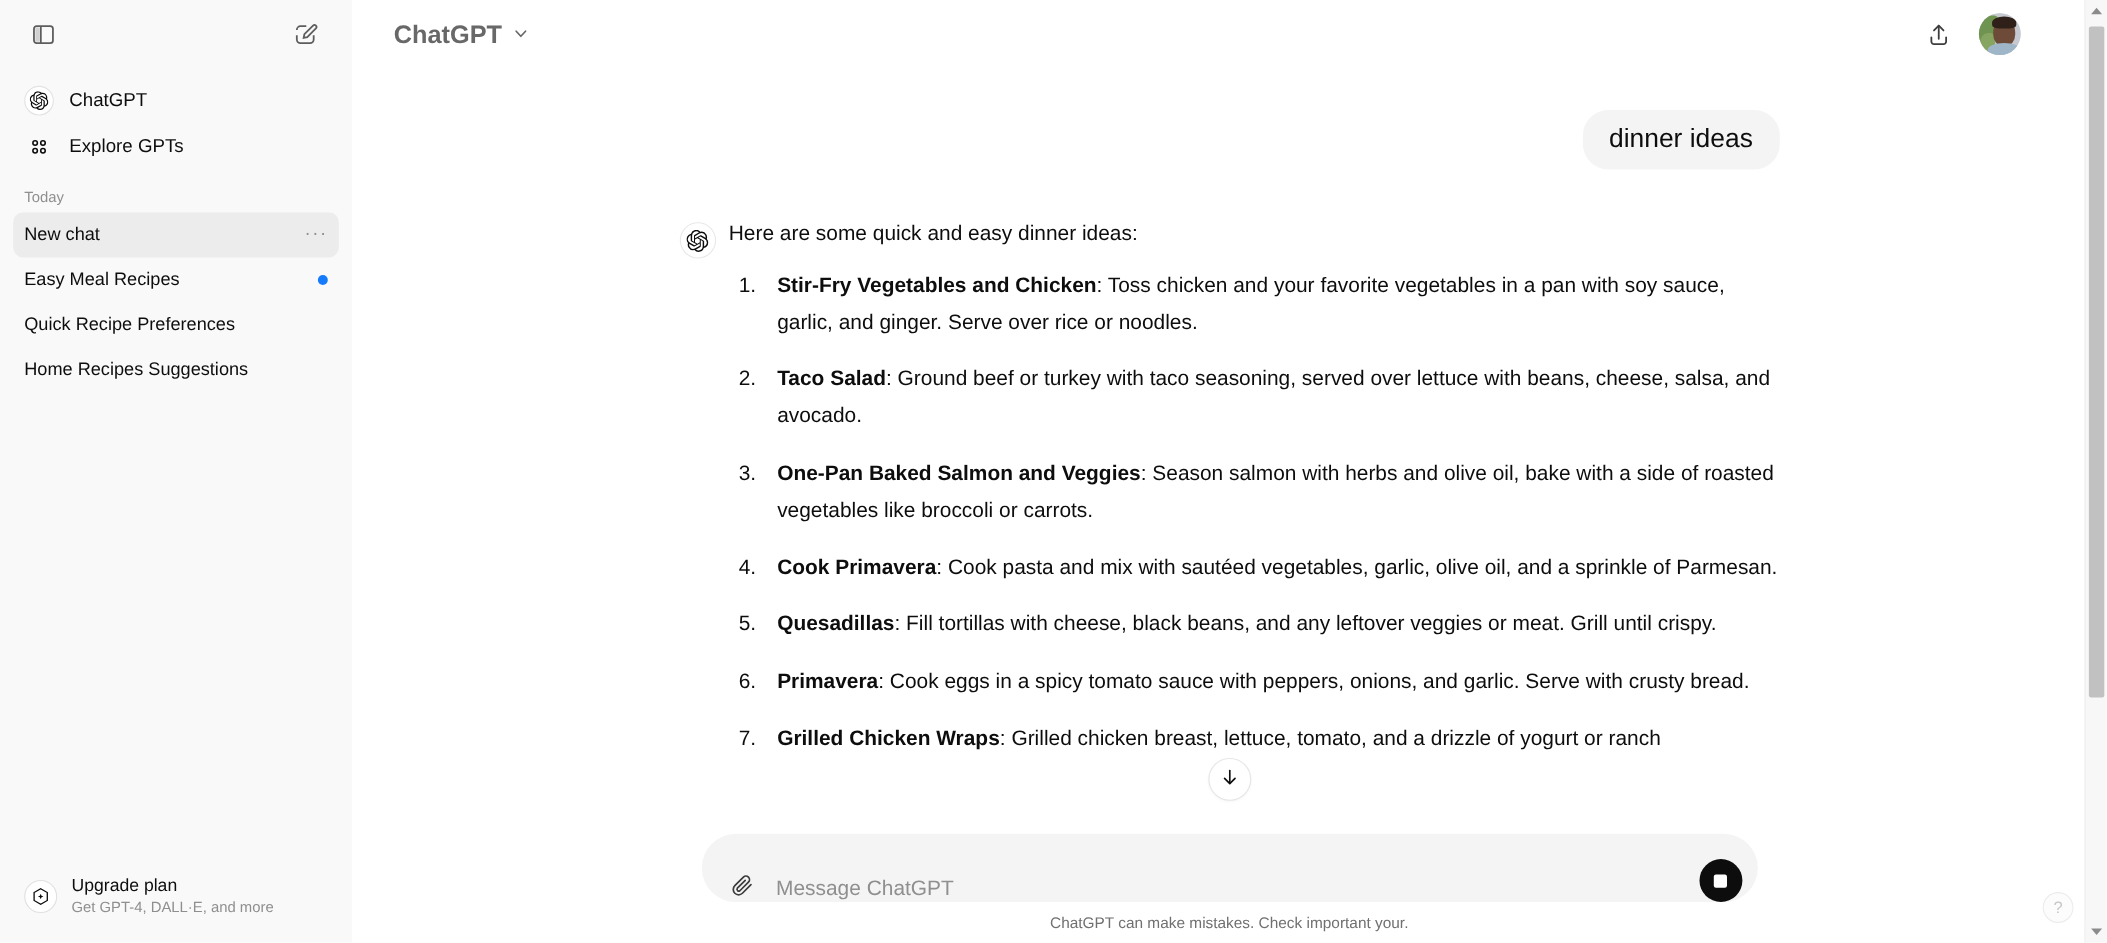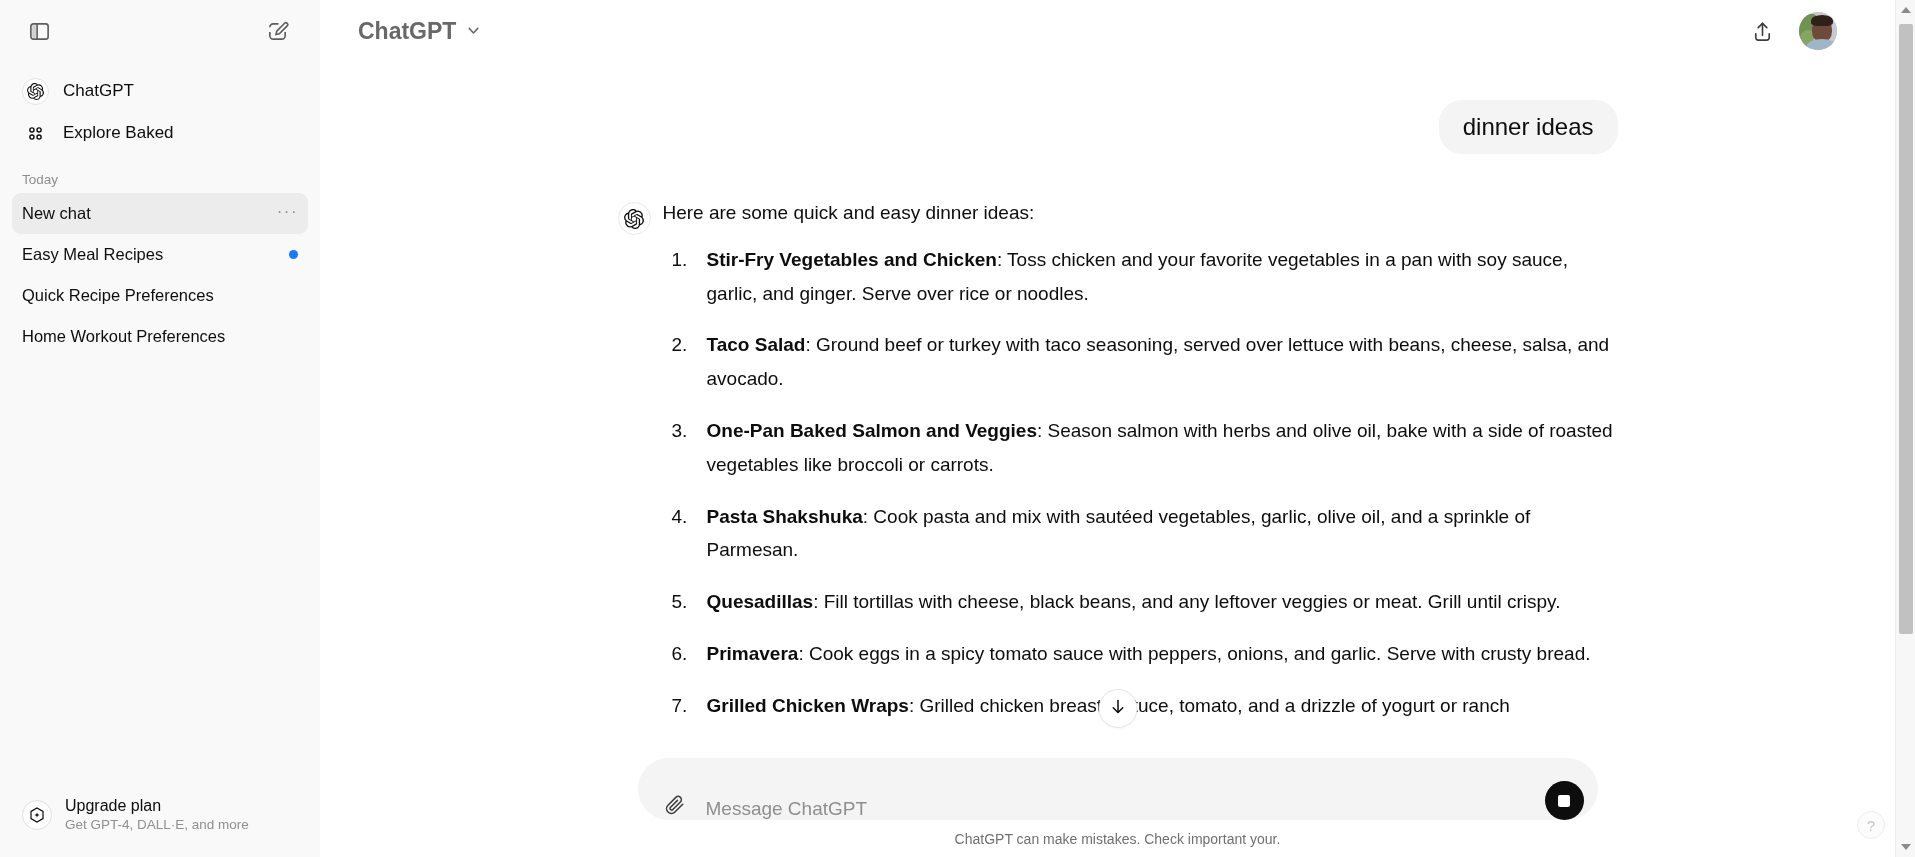--- a/index.html
+++ b/index.html
@@ -244,40 +244,40 @@
       </div>
       <div class="nav-row">
         <span class="grid-ic">
           <svg width="19" height="19" viewBox="0 0 24 24" fill="none" stroke="currentColor" stroke-width="1.8">
             <circle cx="7.5" cy="7.5" r="2.6"></circle>
               <circle cx="16.5" cy="7.5" r="2.6"></circle>
             <circle cx="7.5" cy="16.5" r="2.6"></circle>
               <circle cx="16.5" cy="16.5" r="2.6"></circle>
           </svg>
         </span>
-        <span>Explore Baked</span>
+        <span>Explore GPTs</span>
       </div>
     </div>
 
     <div class="section-label">Today</div>
 
     <div class="chat-list">
       <div class="chat-item active">
         <span class="chat-title">New chat</span>
         <span class="dots">···</span>
       </div>
       <div class="chat-item">
         <span class="chat-title">Easy Meal Recipes</span>
         <span class="blue-dot"></span>
       </div>
       <div class="chat-item">
         <span class="chat-title">Quick Recipe Preferences</span>
       </div>
       <div class="chat-item">
-        <span class="chat-title">Home Workout Preferences</span>
+        <span class="chat-title">Home Recipes Suggestions</span>
       </div>
     </div>
 
     <div class="upgrade">
       <span class="upgrade-ic">
         <svg width="18" height="18" viewBox="0 0 24 24" fill="none" stroke="#0d0d0d" stroke-width="1.6">
           <path d="M12 2.6l8 4.6v9.6l-8 4.6-8-4.6V7.2z"></path>
           <path d="M12 8.6l1 2.4 2.4 1-2.4 1-1 2.4-1-2.4-2.4-1 2.4-1z" fill="#0d0d0d" stroke="none"></path>
         </svg>
       </span>
@@ -331,21 +331,21 @@
               <svg width="20" height="20" viewBox="0 0 24 24" fill="#0d0d0d">
                 <path d="M22.28 9.82a5.98 5.98 0 0 0-.52-4.91 6.05 6.05 0 0 0-6.5-2.9A6 6 0 0 0 4.98 4.18a5.98 5.98 0 0 0-4 2.9 6.05 6.05 0 0 0 .75 7.1 5.98 5.98 0 0 0 .51 4.91 6.05 6.05 0 0 0 6.5 2.9A5.98 5.98 0 0 0 13.26 24a6.05 6.05 0 0 0 5.77-4.21 5.98 5.98 0 0 0 4-2.9 6.05 6.05 0 0 0-.75-7.07zm-9.02 12.6a4.48 4.48 0 0 1-2.88-1.04l.14-.08 4.78-2.76a.79.79 0 0 0 .39-.68v-6.74l2.02 1.17a.07.07 0 0 1 .04.06v5.58a4.5 4.5 0 0 1-4.49 4.49zM3.6 18.3a4.47 4.47 0 0 1-.54-3.01l.14.09 4.78 2.76c.24.14.54.14.78 0l5.84-3.37v2.33a.08.08 0 0 1-.03.07l-4.83 2.79a4.5 4.5 0 0 1-6.14-1.65zM2.34 7.9a4.48 4.48 0 0 1 2.34-1.97V11.6a.77.77 0 0 0 .38.68l5.82 3.35-2.02 1.17a.07.07 0 0 1-.07 0L3.95 14a4.5 4.5 0 0 1-1.61-6.1zm16.6 3.86L13.1 8.38l2.02-1.16a.07.07 0 0 1 .07 0l4.83 2.79a4.49 4.49 0 0 1-.68 8.1v-5.67a.78.78 0 0 0-.39-.68zm2.01-3.02l-.14-.09-4.77-2.78a.78.78 0 0 0-.79 0L9.41 9.24V6.9a.07.07 0 0 1 .03-.07l4.83-2.78a4.49 4.49 0 0 1 6.67 4.65zM8.31 12.87l-2.02-1.17a.08.08 0 0 1-.04-.06V6.07a4.49 4.49 0 0 1 7.36-3.44l-.14.08L8.69 5.47a.79.79 0 0 0-.39.68zm1.1-2.37L12 9l2.6 1.5v3L12 15l-2.6-1.5z"></path>
               </svg>
             </div>
             <div class="asst-body">
               <div class="asst-intro">Here are some quick and easy dinner ideas:</div>
               <ol class="asst-list">
                 <li><b>Stir-Fry Vegetables and Chicken</b><span>: Toss chicken and your favorite vegetables in a pan with soy sauce, garlic, and ginger. Serve over rice or noodles.</span></li>
                 <li><b>Taco Salad</b><span>: Ground beef or turkey with taco seasoning, served over lettuce with beans, cheese, salsa, and avocado.</span></li>
                 <li><b>One-Pan Baked Salmon and Veggies</b><span>: Season salmon with herbs and olive oil, bake with a side of roasted vegetables like broccoli or carrots.</span></li>
-                <li><b>Pasta Shakshuka</b><span>: Cook pasta and mix with sautéed vegetables, garlic, olive oil, and a sprinkle of Parmesan.</span></li>
+                <li><b>Cook Primavera</b><span>: Cook pasta and mix with sautéed vegetables, garlic, olive oil, and a sprinkle of Parmesan.</span></li>
                 <li><b>Quesadillas</b><span>: Fill tortillas with cheese, black beans, and any leftover veggies or meat. Grill until crispy.</span></li>
                 <li><b>Primavera</b><span>: Cook eggs in a spicy tomato sauce with peppers, onions, and garlic. Serve with crusty bread.</span></li>
                 <li><b>Grilled Chicken Wraps</b><span>: Grilled chicken breast, lettuce, tomato, and a drizzle of yogurt or ranch</span></li>
               </ol>
             </div>
           </div>
 
         </div>
       </div>
 

